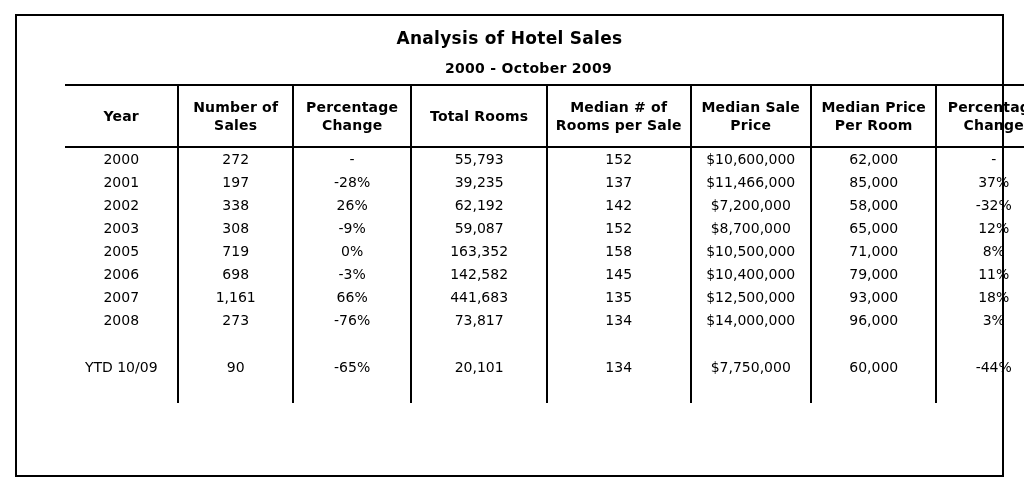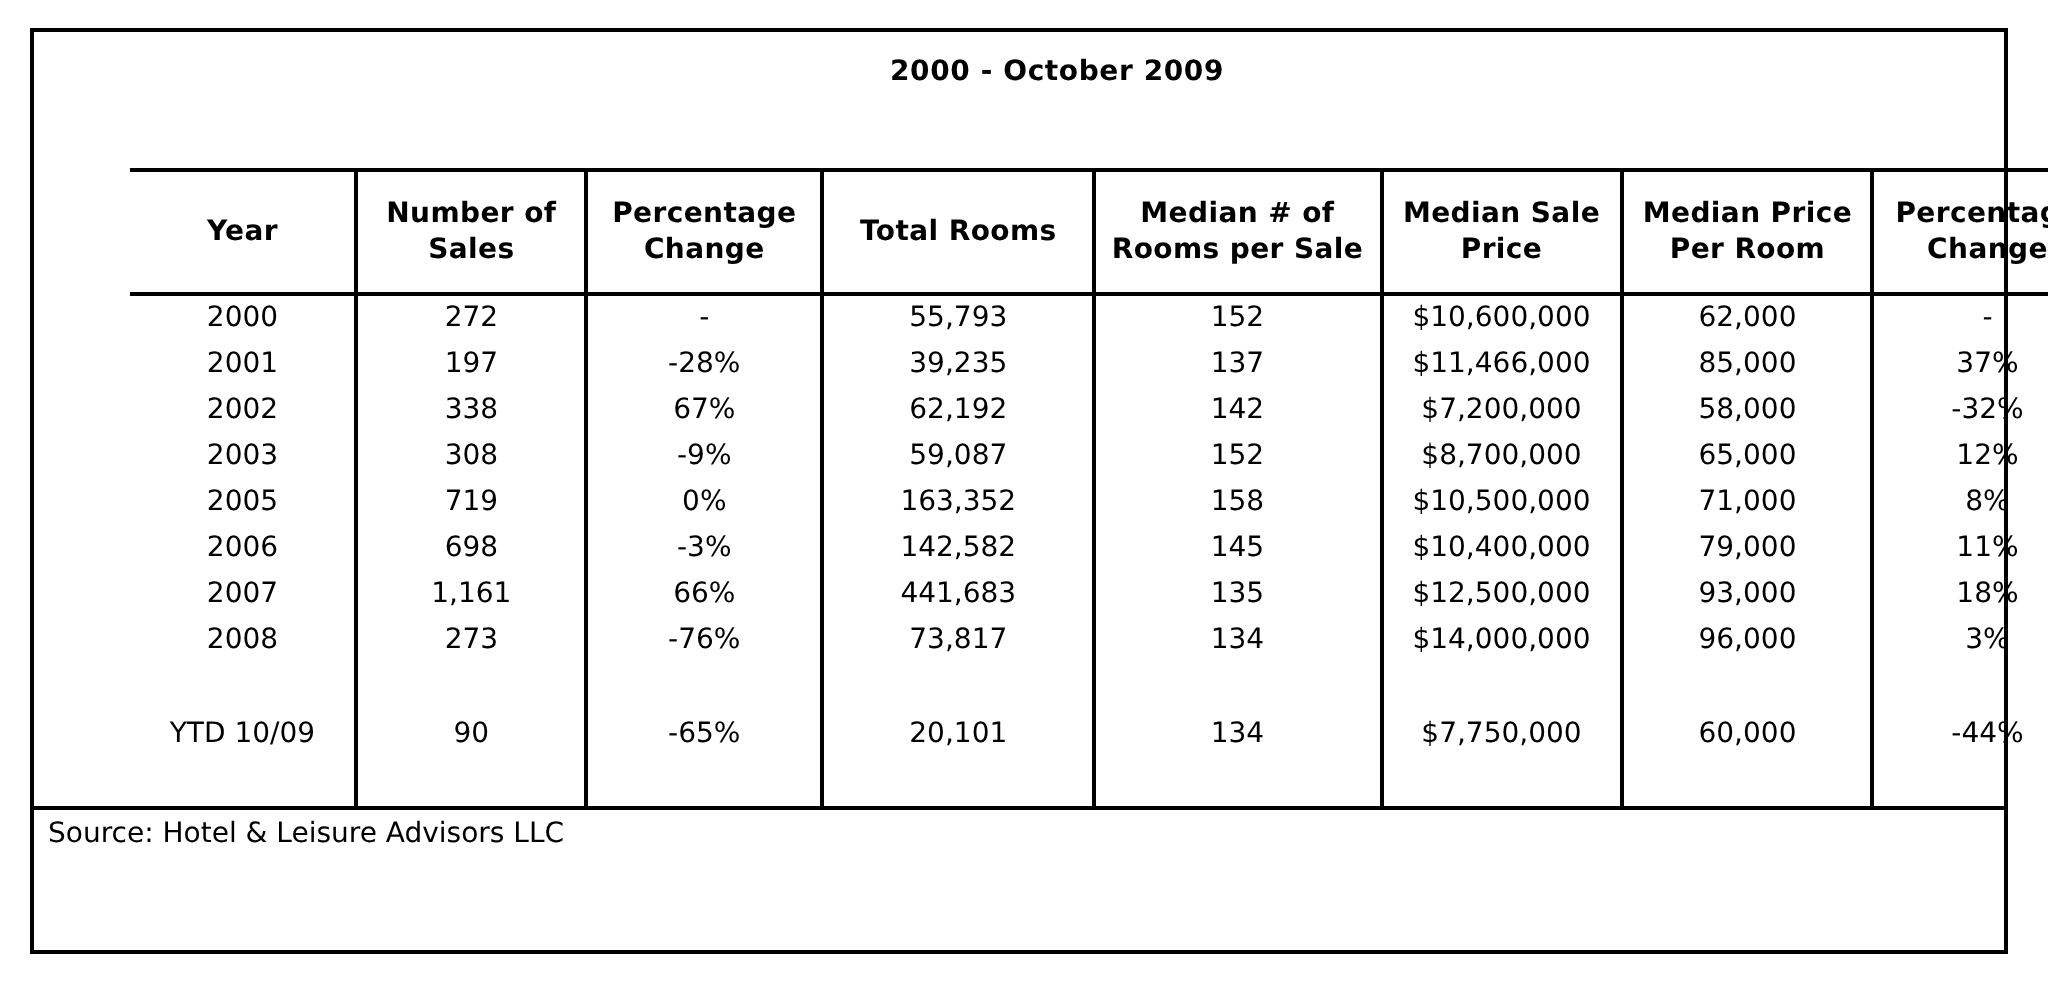--- a/index.html
+++ b/index.html
@@ -77,20 +77,21 @@
     padding-left: 7px;
     overflow: hidden;
     white-space: nowrap;
   }
 </style>
 </head>
 <body>
 
 <div class="frame">
   <div class="title-block">
+    <div class="title">Analysis of Hotel Sales</div>
     <div class="subtitle">2000 - October 2009</div>
   </div>
 
   <table class="grid">
     <colgroup>
       <col style="width:113px">
         <col style="width:114px">
         <col style="width:118px">
         <col style="width:135px">
       <col style="width:143px">
@@ -127,21 +128,21 @@
           <td>-28%</td>
           <td>39,235</td>
           <td>137</td>
           <td>$11,466,000</td>
           <td>85,000</td>
           <td>37%</td>
         </tr>
         <tr>
           <td>2002</td>
           <td>338</td>
-          <td>67%</td>
+          <td>26%</td>
           <td>62,192</td>
           <td>142</td>
           <td>$7,200,000</td>
           <td>58,000</td>
           <td>-32%</td>
         </tr>
         <tr>
           <td>2003</td>
           <td>308</td>
           <td>-9%</td>
@@ -217,14 +218,13 @@
           <td></td>
           <td></td>
           <td></td>
           <td></td>
           <td></td>
           <td></td>
         </tr>
       </tbody>
   </table>
 
-  <div class="source-bar">Source: Hotel &amp; Leisure Advisors LLC</div>
 </div>
 
 </body></html>

